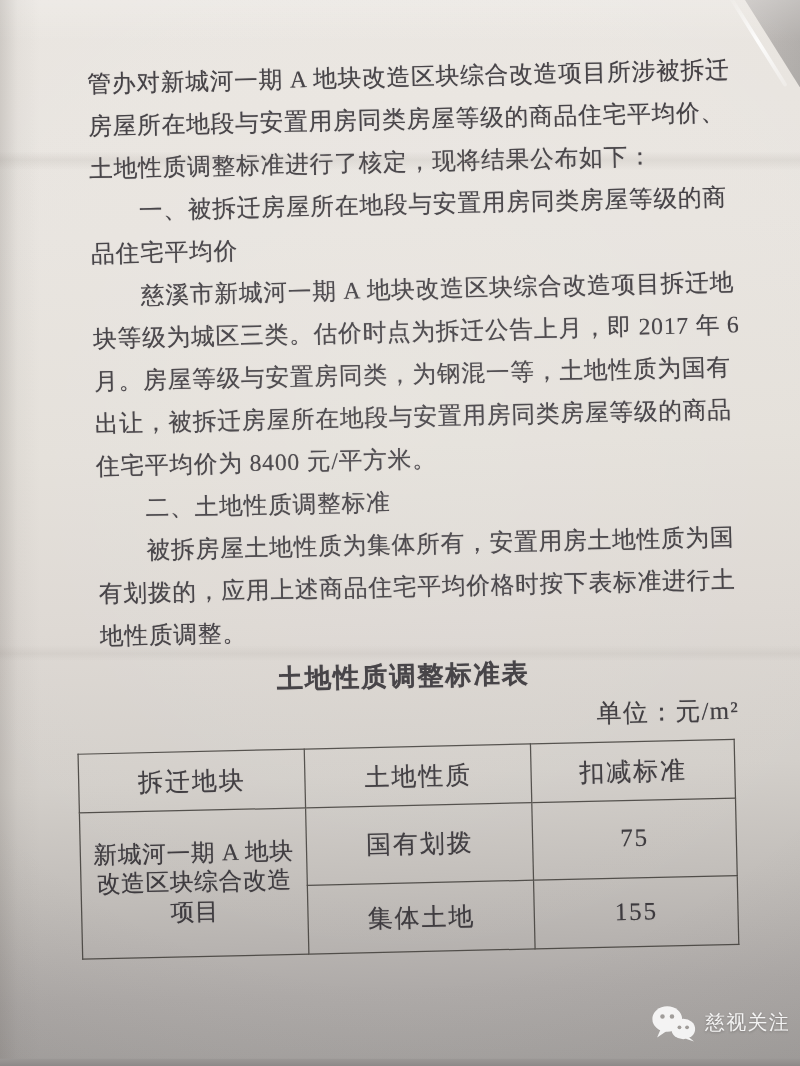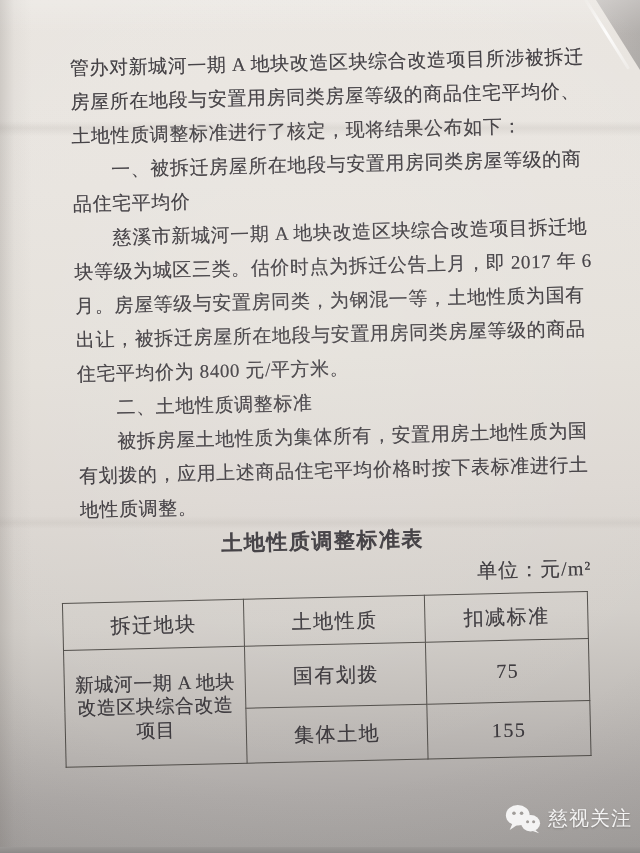--- a/index.html
+++ b/index.html
@@ -86,21 +86,21 @@
   tr.r2{height:55px;}
   .cell-lines div{font-size:19px;line-height:23.5px;letter-spacing:0.5px;}
   
   .watermark{
     position:absolute;right:8px;bottom:19px;
     display:flex;align-items:center;gap:6px;
     color:#ffffff;opacity:0.88;
     font-family:"Liberation Sans","DejaVu Sans",sans-serif;
   }
   .watermark .wm-text{
-    font-size:20px;letter-spacing:1px;
+    font-size:16px;letter-spacing:1px;
     text-shadow:0 1px 2px rgba(90,87,85,0.6);
   }
   .wm-icon{width:38px;height:31px;display:block;}
 </style>
 </head>
 <body>
 
 <div class="photo">
 
   <div class="corner"></div>

